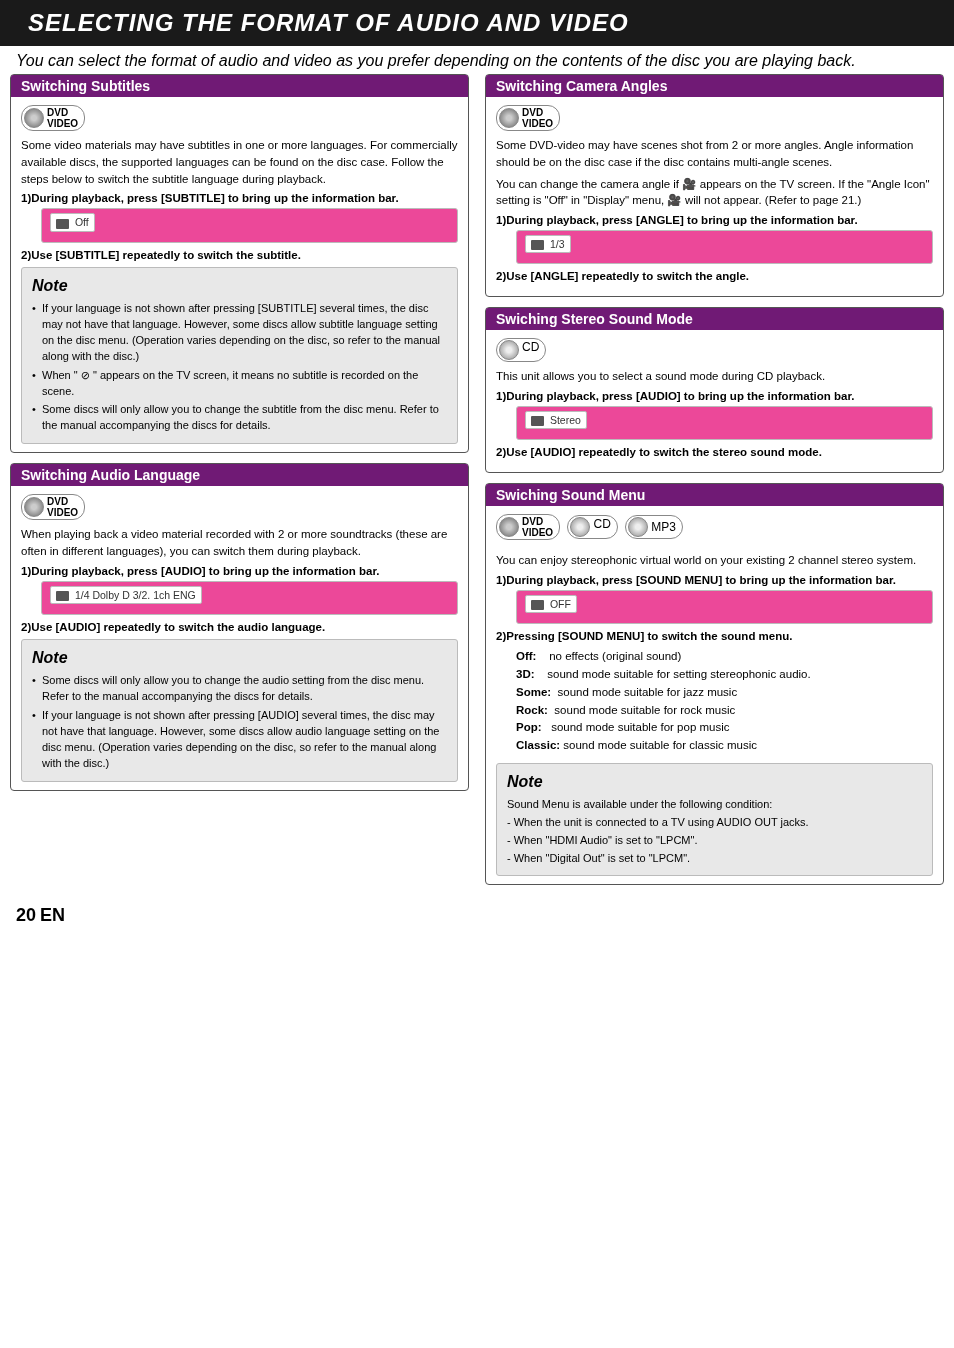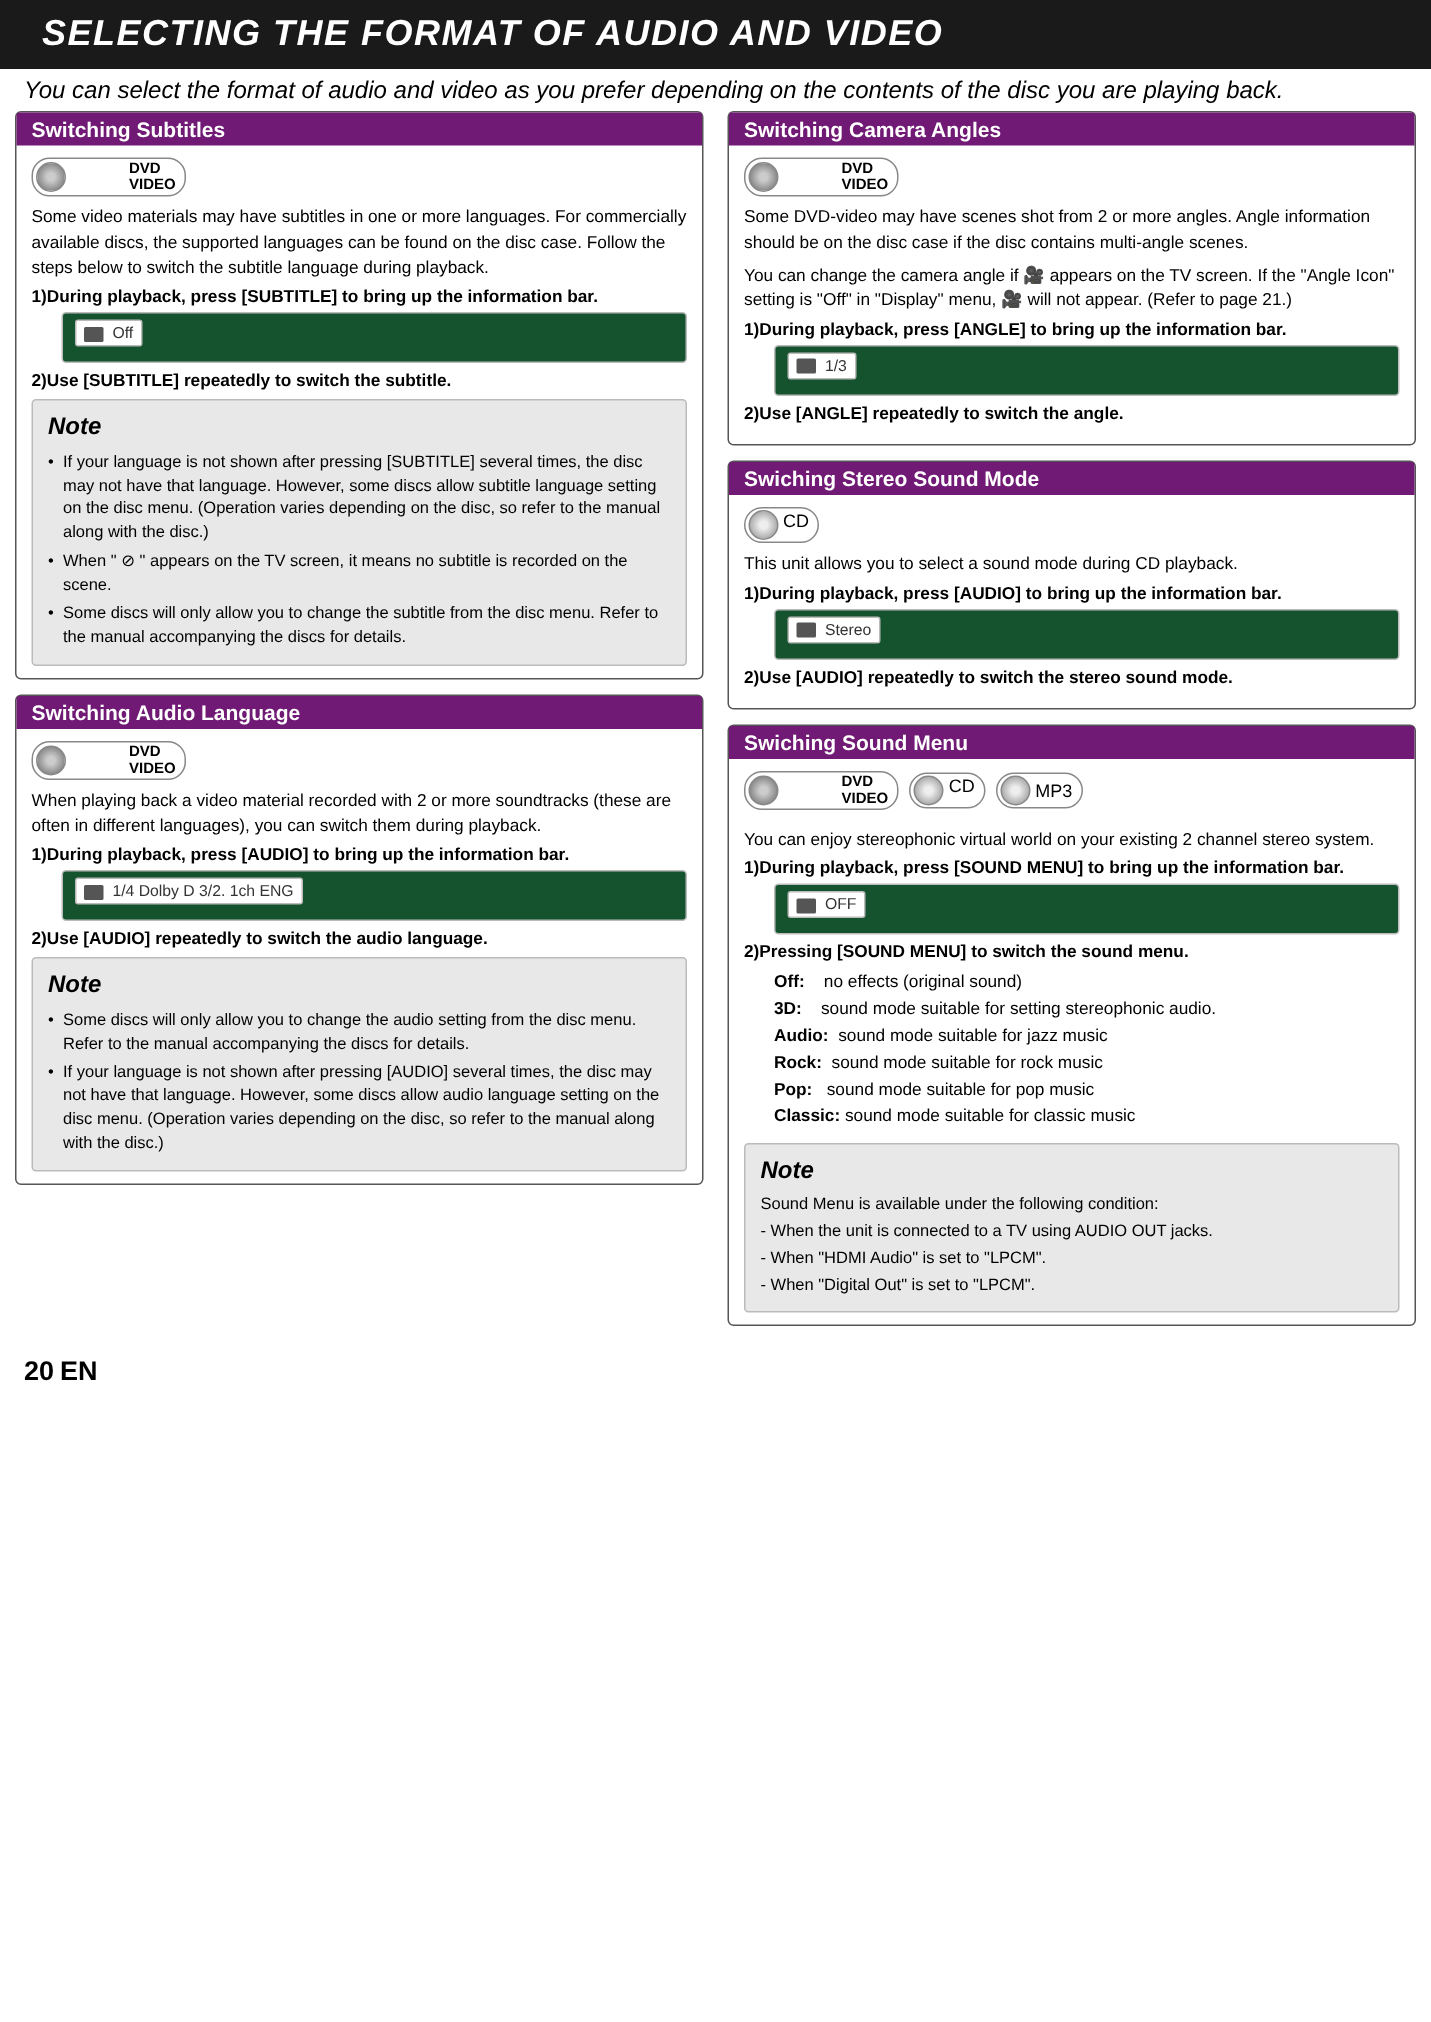--- a/index.html
+++ b/index.html
@@ -59,21 +59,20 @@
     .section-body {
       padding: 8px 10px;
     }
     .dvd-badge {
       display: inline-flex;
       align-items: center;
       border: 1.5px solid #888;
       border-radius: 12px;
       padding: 1px 6px 1px 2px;
       margin-bottom: 6px;
-      gap: 39px;
     }
     .dvd-badge .disc-icon {
       width: 20px;
       height: 20px;
       border-radius: 50%;
       background: radial-gradient(circle at 50% 50%, #ccc 20%, #999 60%, #666 100%);
       margin-right: 3px;
       border: 1px solid #888;
       display: inline-block;
     }
@@ -178,21 +177,21 @@
     }
     .page-en {
       font-size: 18px;
       font-weight: bold;
       margin-left: 4px;
     }
     .bar-wrapper {
       display: block;
       border: 1px solid #bbb;
       border-radius: 3px;
-      background: #14532d;
+      background: #ec4899;
       padding: 4px 8px 10px 8px;
       margin: 2px 0 6px 20px;
       min-width: 200px;
     }
     .bar-inner {
       font-size: 10.5px;
       color: #333;
       border: 1px solid #bbb;
       background: #fff;
       padding: 2px 5px;
@@ -383,21 +382,21 @@
             <span>OFF</span>
           </span>
         </div>
         <div class="step2-label">
           <span>2)Pressing [SOUND MENU] to switch the sound menu.</span>
         </div>
 
         <div style="margin-left:20px; font-size:11.5px; line-height:1.55;">
           <div><strong>Off:</strong>&nbsp;&nbsp;&nbsp;&nbsp;no effects (original sound)</div>
           <div><strong>3D:</strong>&nbsp;&nbsp;&nbsp;&nbsp;sound mode suitable for setting stereophonic audio.</div>
-          <div><strong>Audio:</strong>&nbsp;&nbsp;sound mode suitable for jazz music</div>
+          <div><strong>Some:</strong>&nbsp;&nbsp;sound mode suitable for jazz music</div>
           <div><strong>Rock:</strong>&nbsp;&nbsp;sound mode suitable for rock music</div>
           <div><strong>Pop:</strong>&nbsp;&nbsp;&nbsp;sound mode suitable for pop music</div>
           <div><strong>Classic:</strong> sound mode suitable for classic music</div>
         </div>
 
         <div class="note-box" style="margin-top:8px;">
           <div class="note-title">
             <span>Note</span>
           </div>
           <p><span>Sound Menu is available under the following condition:</span></p>

